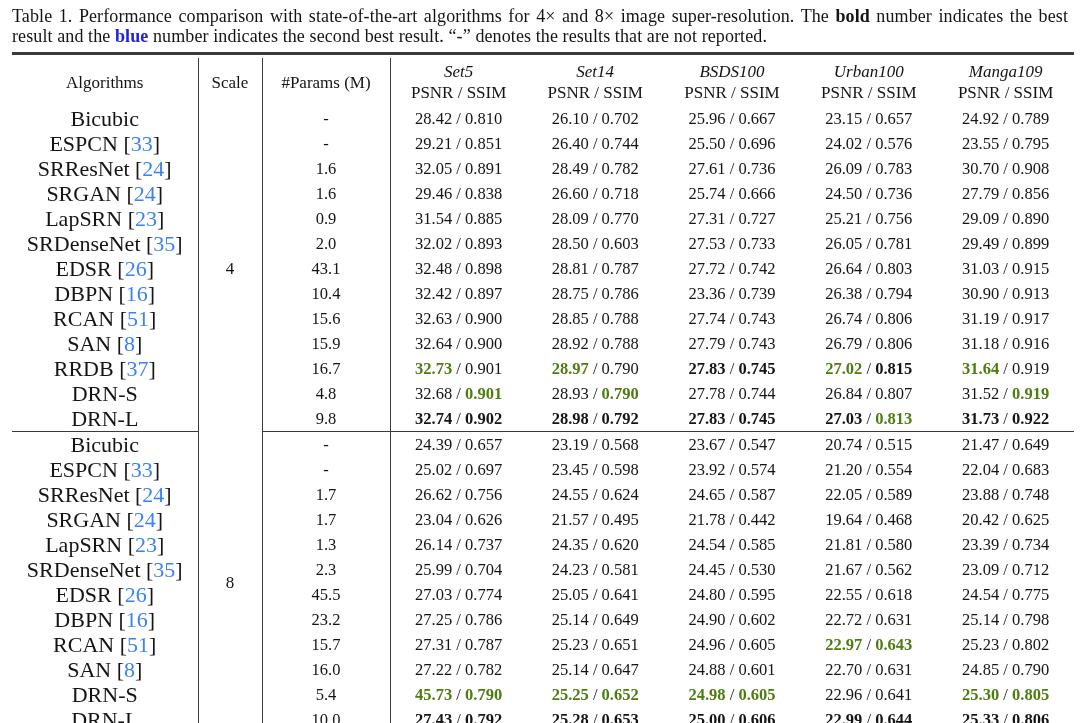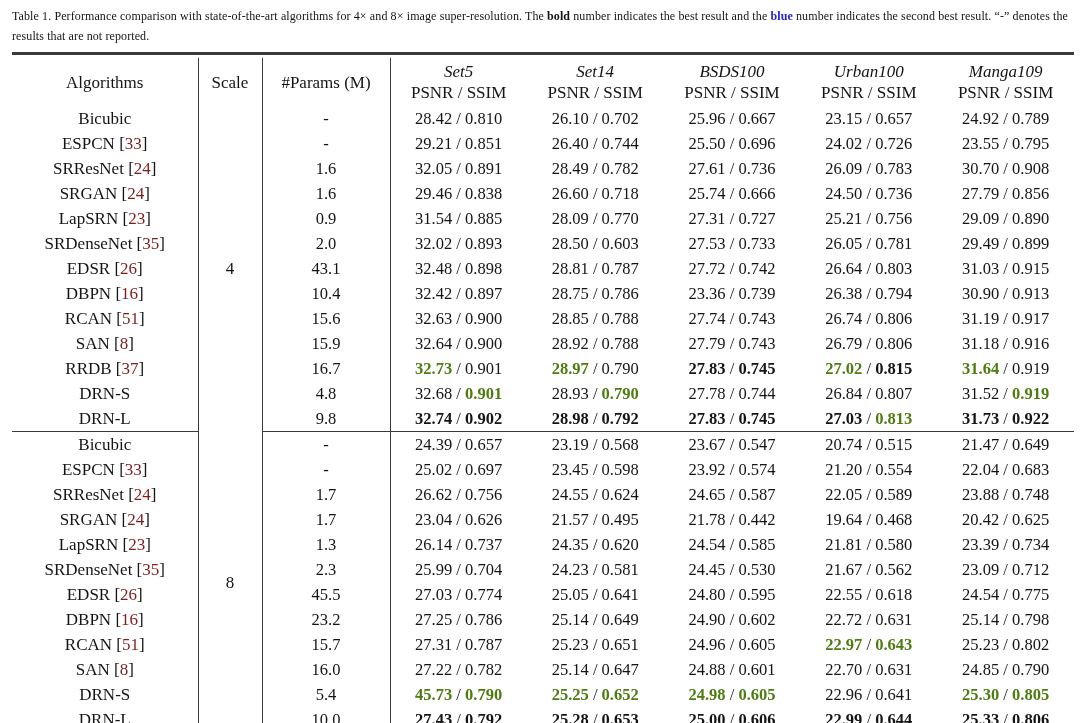--- a/index.html
+++ b/index.html
@@ -18,21 +18,21 @@
   .page {
     width: 1080px;
     height: 723px;
     position: relative;
     box-sizing: border-box;
     padding: 6px 8px 0 8px;
   }
 
   
   .caption {
-    font-size: 12px;
+    font-size: 18px;
     line-height: 20px;
     text-align: justify;
     letter-spacing: 0.1px;
     margin: 0 4px 6px 4px;
     color: #141414;
   }
   .caption b { font-weight: bold; }
   .caption .blueword { color: #2222dd; font-weight: bold; }
   .nowrapx { white-space: nowrap; }
 
@@ -65,22 +65,22 @@
   .hdr-cell {
     height: 48px;
     font-size: 17px;
     line-height: 21px;
   }
   .hdr-two-line .l1 { display: block; font-style: italic; }
   .hdr-two-line .l2 { display: block; }
 
   .rowcell { height: 25px; line-height: 25px; font-size: 16.5px; }
 
-  .algo { font-size: 17px; }
-  .cite { color: #7f1d1d; }
+  .algo { font-size: 22px; }
+  .cite { color: #3b82f6; }
   .bold { font-weight: bold; }
   .blue { color: #4d7c0f; font-weight: bold; }
 
   .scalecell { font-size: 17px; }
 
   
   col.c-algo   { width: 186px; }
   col.c-scale  { width: 64px;  }
   col.c-params { width: 128px; }
   col.c-data   { width: 136.8px; }
@@ -152,21 +152,21 @@
           <td class="rowcell"><span class="">25.96</span><span> / </span><span class="">0.667</span></td>
           <td class="rowcell"><span class="">23.15</span><span> / </span><span class="">0.657</span></td>
           <td class="rowcell"><span class="">24.92</span><span> / </span><span class="">0.789</span></td>
         </tr>
         <tr>
           <td class="rowcell algo"><span>ESPCN</span> [<span class="cite">33</span>]</td>
           <td class="rowcell vsep">-</td>
           <td class="rowcell vsep"><span class="">29.21</span><span> / </span><span class="">0.851</span></td>
           <td class="rowcell"><span class="">26.40</span><span> / </span><span class="">0.744</span></td>
           <td class="rowcell"><span class="">25.50</span><span> / </span><span class="">0.696</span></td>
-          <td class="rowcell"><span class="">24.02</span><span> / </span><span class="">0.726</span></td>
+          <td class="rowcell"><span class="">24.02</span><span> / </span><span class="">0.576</span></td>
           <td class="rowcell"><span class="">23.55</span><span> / </span><span class="">0.795</span></td>
         </tr>
         <tr>
           <td class="rowcell algo"><span>SRResNet</span> [<span class="cite">24</span>]</td>
           <td class="rowcell vsep">1.6</td>
           <td class="rowcell vsep"><span class="">32.05</span><span> / </span><span class="">0.891</span></td>
           <td class="rowcell"><span class="">28.49</span><span> / </span><span class="">0.782</span></td>
           <td class="rowcell"><span class="">27.61</span><span> / </span><span class="">0.736</span></td>
           <td class="rowcell"><span class="">26.09</span><span> / </span><span class="">0.783</span></td>
           <td class="rowcell"><span class="">30.70</span><span> / </span><span class="">0.908</span></td>

